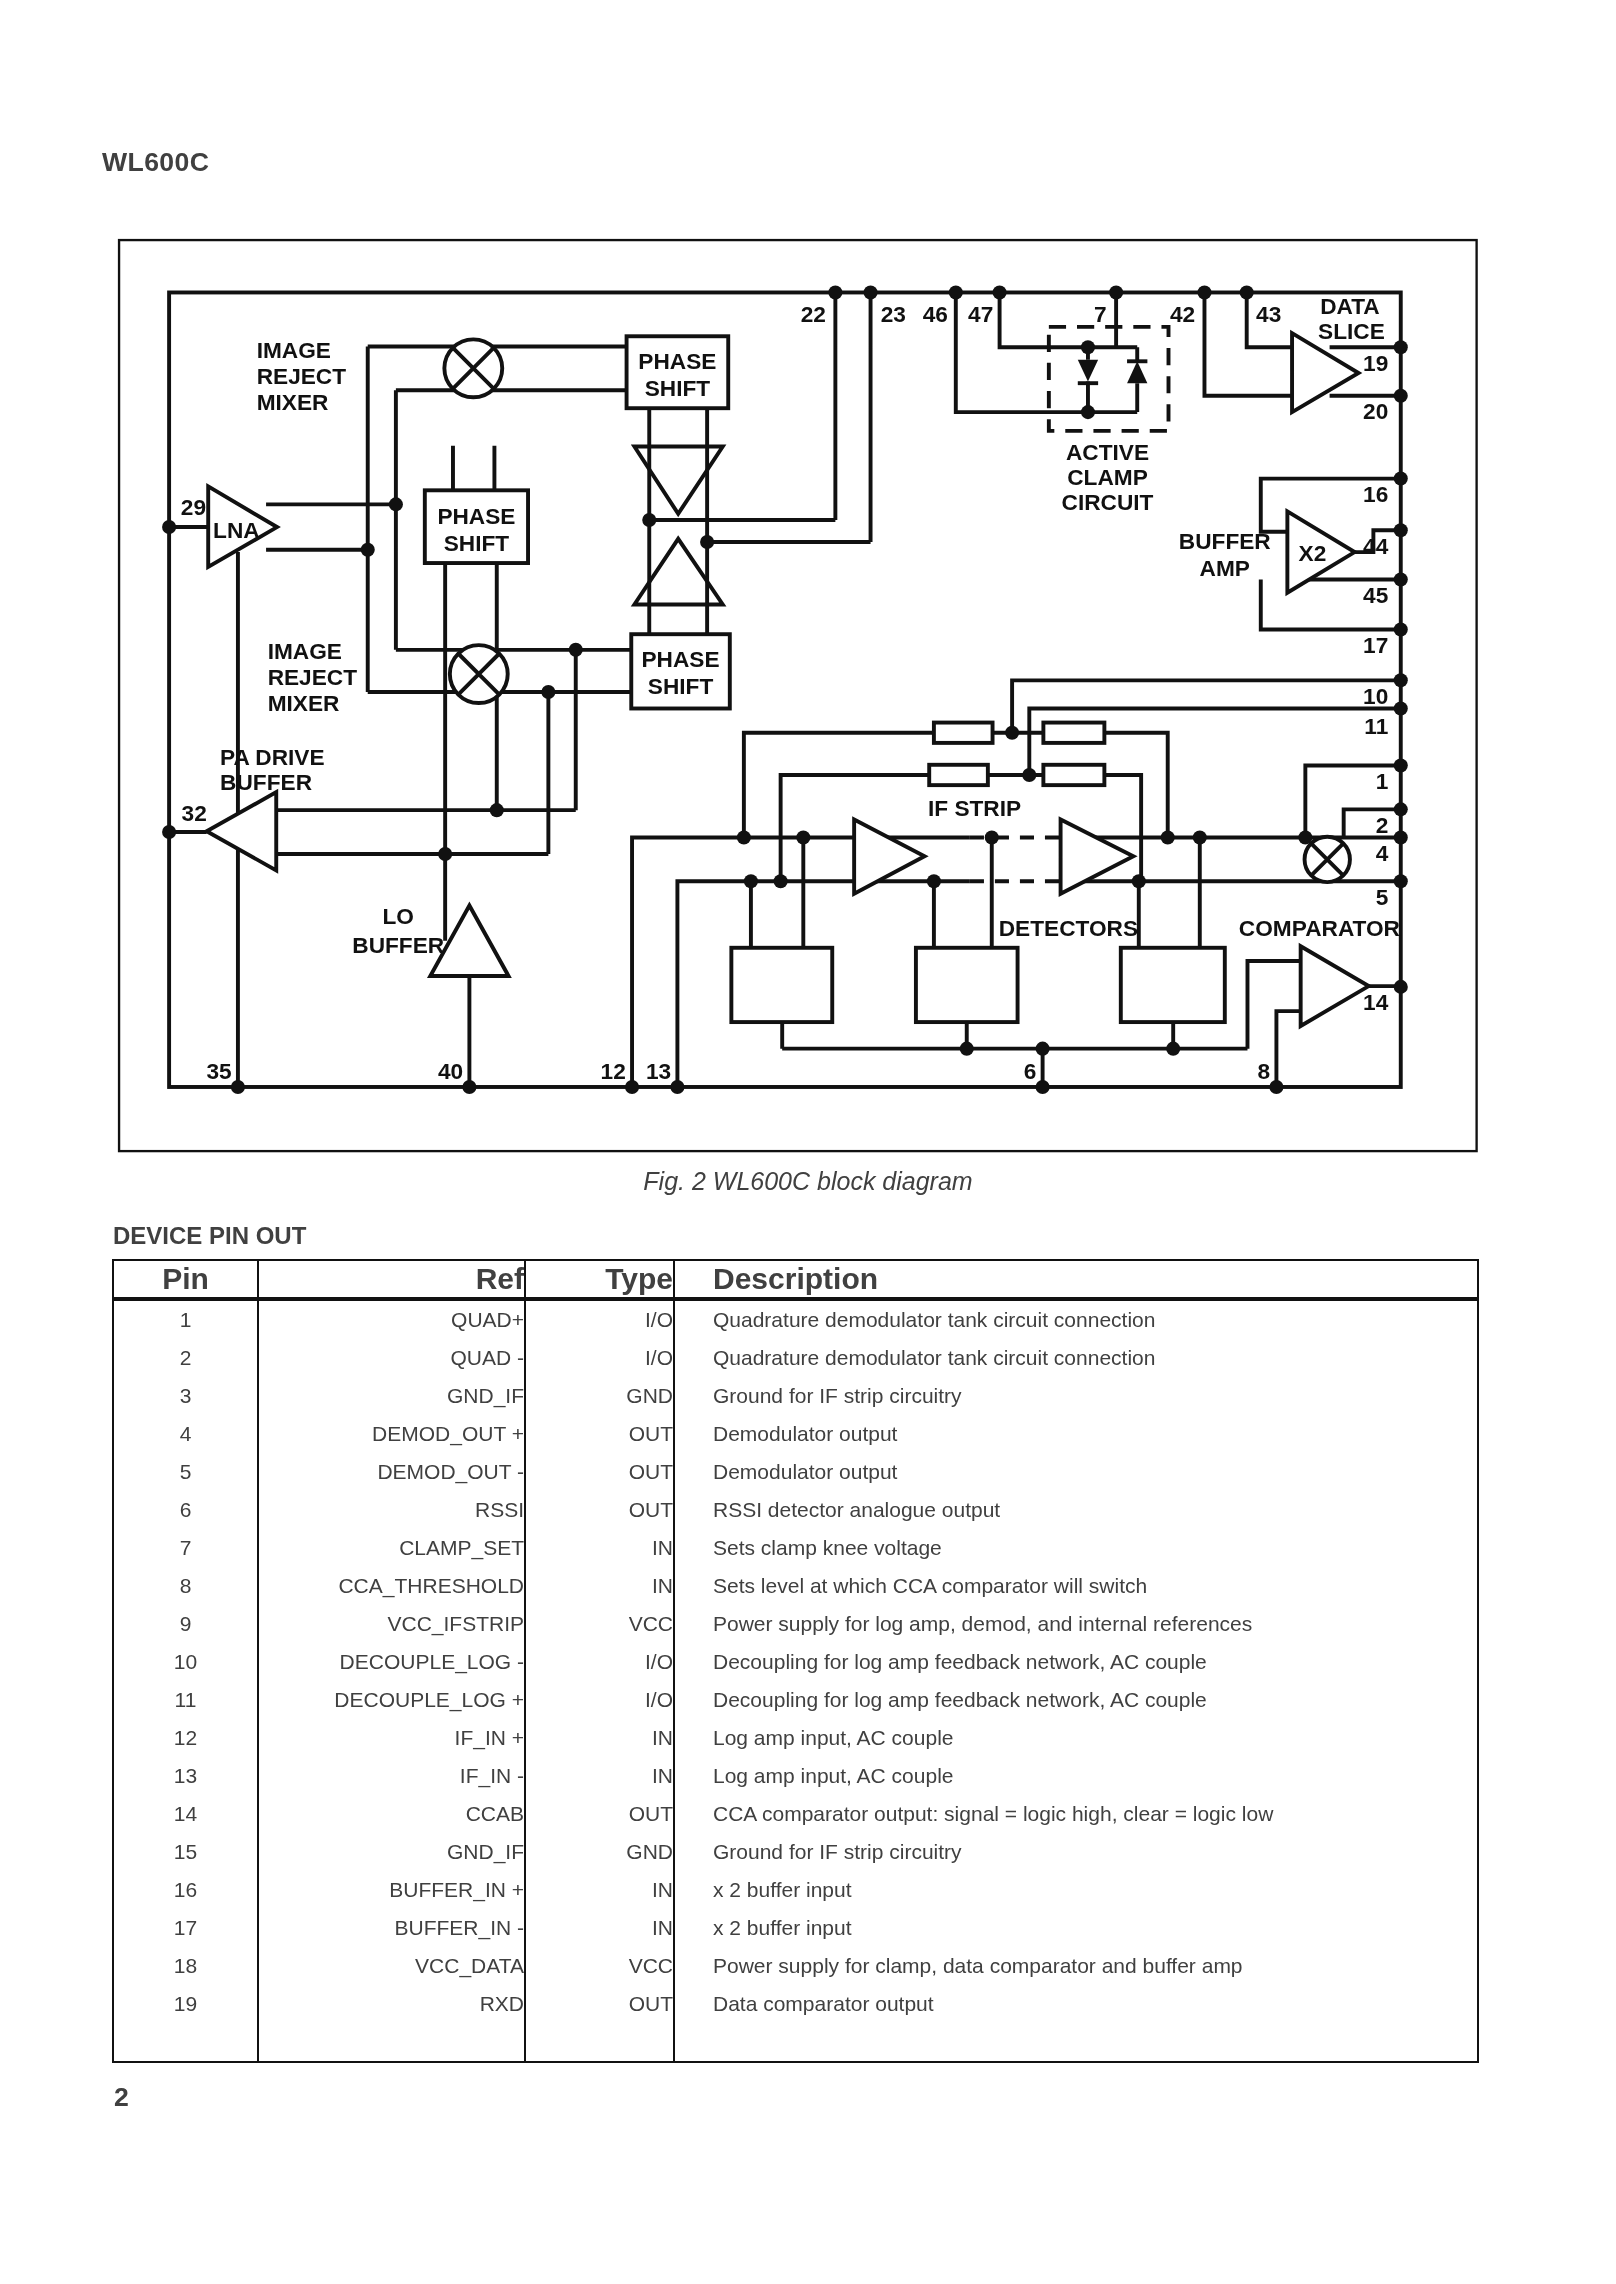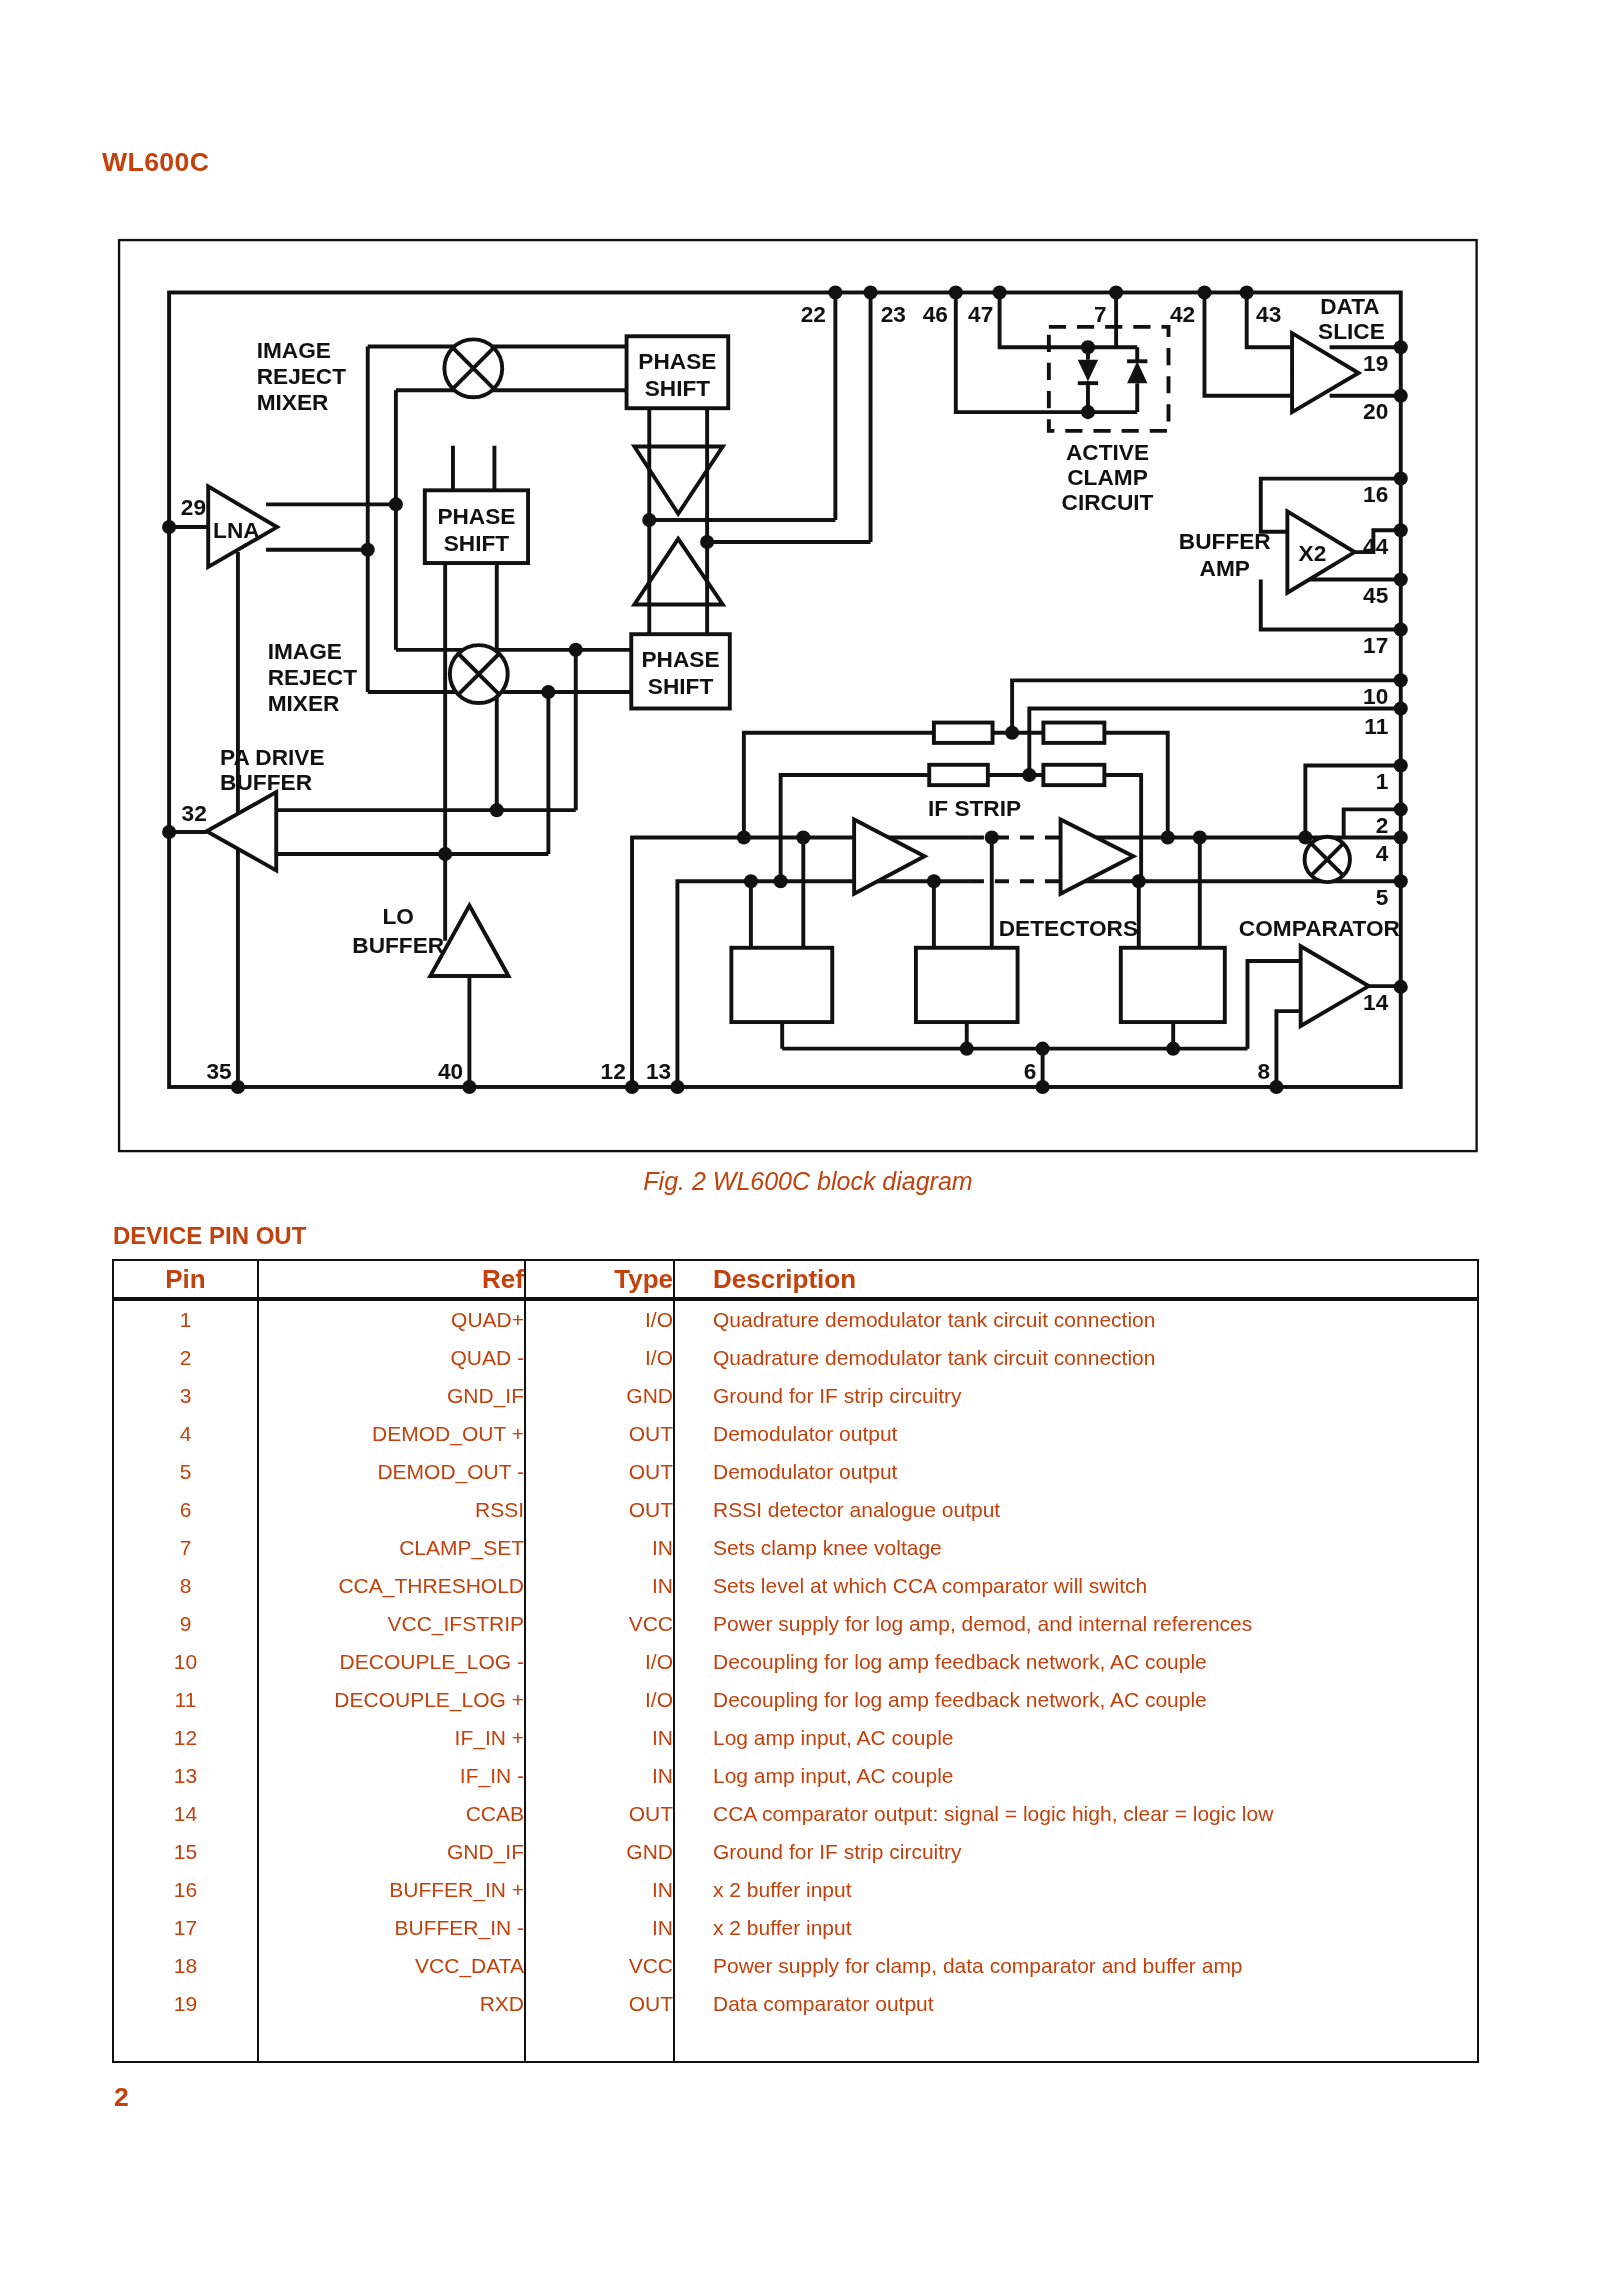--- a/index.html
+++ b/index.html
@@ -1,28 +1,28 @@
 <!DOCTYPE html>
 <html style="font-size:12.5px"><head>
 <meta charset="utf-8">
 <style>
   html,body{margin:0;padding:0;background:#888;}
   .page{position:relative;width:1616px;height:2284px;background:#ffffff;
-        font-family:"Liberation Sans",sans-serif;color:#c2410c;overflow:hidden;}
+        font-family:"Liberation Sans",sans-serif;color:#404040;overflow:hidden;}
   .doc-title{position:absolute;left:102px;top:147px;font-size:26.6px;font-weight:bold;letter-spacing:0.4px;}
   .figure-svg{position:absolute;left:0;top:0;}
   .caption{position:absolute;left:0;top:1167px;width:1616px;text-align:center;
            font-size:25px;font-style:italic;}
   .section-heading{position:absolute;left:113px;top:1222px;font-size:24px;font-weight:bold;}
   .pinout{position:absolute;left:112px;top:1259px;width:1367px;border-collapse:collapse;
           table-layout:fixed;font-size:21px;}
   .pinout th,.pinout td{border-left:2.3px solid #111;border-right:2.3px solid #111;
           padding:0;vertical-align:middle;overflow:hidden;white-space:nowrap;}
   .pinout{border:2.3px solid #111;}
-  .pinout thead th{height:36px;font-size:26px;font-weight:bold;border-bottom:4.7px solid #111;}
+  .pinout thead th{height:36px;font-size:30px;font-weight:bold;border-bottom:4.7px solid #111;}
   .pinout tbody td{height:38px;}
   .col-pin{width:143px;text-align:center;}
   .col-ref{width:265px;text-align:right;}
   .col-type{width:147px;text-align:right;}
   .col-desc{text-align:left;padding-left:38px!important;}
   .pinout thead .col-desc{padding-left:38px;}
   .filler td{height:26.6px;}
   .page-number{position:absolute;left:114px;top:2082px;font-size:26.6px;font-weight:bold;}
   svg text{font-family:"Liberation Sans",sans-serif;font-weight:bold;fill:#111;}
   .blk-label{font-size:29px;}

